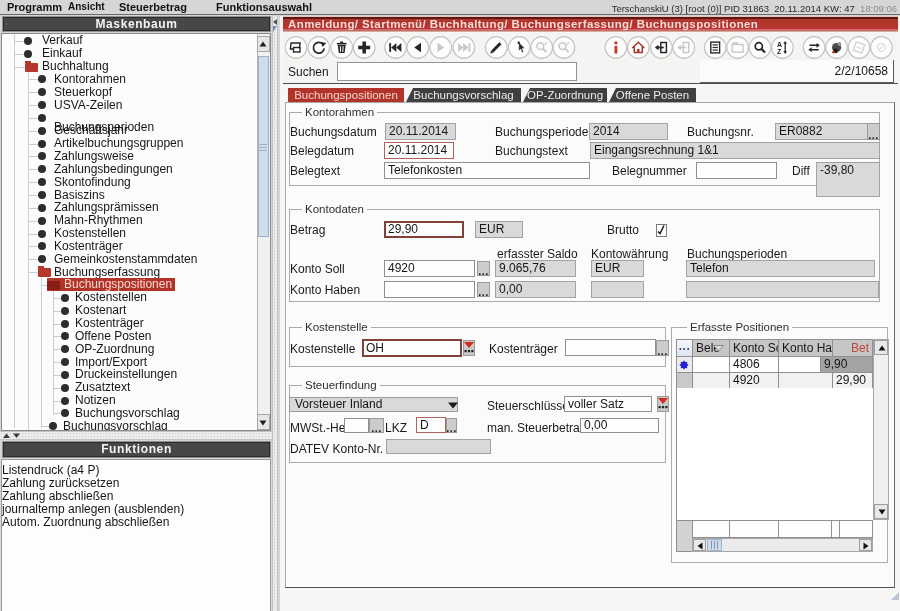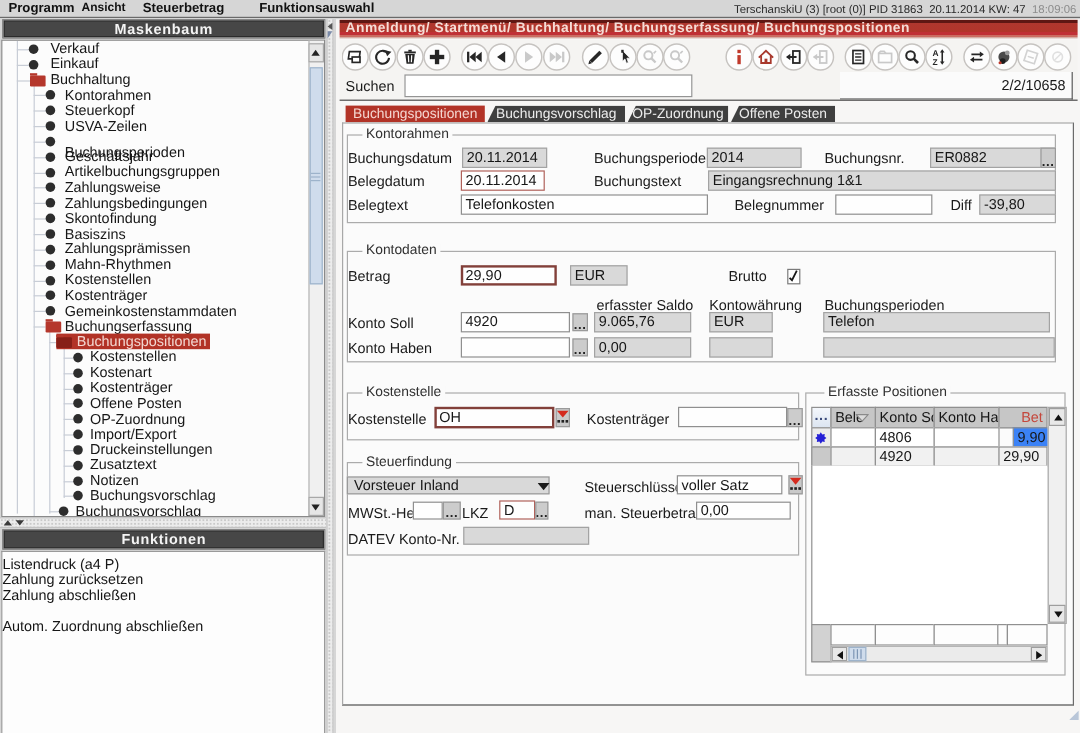--- a/index.html
+++ b/index.html
@@ -146,20 +146,21 @@
 <div class="abs" style="left:0px;top:431px;width:272px;height:9px;background:#ececec;background-image:radial-gradient(#c9c9c9 0.7px,transparent 0.8px);background-size:3px 3px;border-top:1px solid #c2c2c2;border-bottom:1px solid #c2c2c2"></div>
 <svg class="abs" style="left:3px;top:433px" width="20" height="6">
     <polygon points="3.5,0.5 7,5 0,5" fill="#3a3a3a"></polygon>
     <polygon points="10,0.5 17,0.5 13.5,5" fill="#3a3a3a"></polygon>
   </svg>
 <div class="hdrbar" style="left:2px;top:441px;width:269px;height:17px;line-height:15px">Funktionen</div>
 <div class="abs" style="left:1px;top:459px;width:270px;height:152px;background:#fdfdfd;border:1px solid #9a9a9a;border-bottom:none">
 <div class="trow" style="left:0px;top:4px">Listendruck (a4 P)</div>
 <div class="trow" style="left:0px;top:17px">Zahlung zurücksetzen</div>
 <div class="trow" style="left:0px;top:30px">Zahlung abschließen</div>
+<div class="trow" style="left:0px;top:43px">journaltemp anlegen (ausblenden)</div>
 <div class="trow" style="left:0px;top:56px">Autom. Zuordnung abschließen</div>
 </div>
 <div class="abs" style="left:272px;top:16px;width:6px;height:595px;background:#ececec;background-image:radial-gradient(#c9c9c9 0.7px,transparent 0.8px);background-size:3px 3px;border-left:1px solid #c2c2c2;border-right:1px solid #c2c2c2"></div>
 <svg class="abs" style="left:272px;top:18px" width="6" height="14">
     <polygon points="1,4 5,1 5,7" fill="#555"></polygon>
     <polygon points="1,8 5,8 1,14" fill="#7a8aa8"></polygon>
   </svg>
 <div class="abs" style="left:280px;top:16px;width:620px;height:595px;background:#f7f6f5"></div>
 <div class="abs" style="left:283px;top:16px;width:615px;height:16px;background:linear-gradient(180deg,#e7c4be 0,#e7c4be 1px,#5f1713 1px,#5f1713 3px,#b0372e 3px,#b2352b 11px,#c03036 11px,#c03036 13px,#ca6c62 13px,#ca6c62 15px,#d5aca4 15px)"></div>
 <div class="abs" style="left:288px;top:18px;font-size:11.5px;font-weight:bold;color:#f6ddd7;letter-spacing:0.4px">Anmeldung/ Startmenü/ Buchhaltung/ Buchungserfassung/ Buchungspositionen</div>
@@ -330,21 +331,21 @@
   </div>
 <div class="lbl" style="left:290px;top:144px">Belegdatum</div>
 <div class="fr1" style="left:384px;top:142px;width:70px;height:17px;line-height:15px">20.11.2014</div>
 <div class="lbl" style="left:495px;top:144px">Buchungstext</div>
 <div class="fg" style="left:590px;top:142px;width:290px;height:17px;line-height:15px">Eingangsrechnung 1&amp;1</div>
 <div class="lbl" style="left:290px;top:164px">Belegtext</div>
 <div class="fw" style="left:384px;top:162px;width:206px;height:17px;line-height:15px">Telefonkosten</div>
 <div class="lbl" style="left:612px;top:164px">Belegnummer</div>
 <div class="fw" style="left:696px;top:162px;width:81px;height:17px;line-height:15px"></div>
 <div class="lbl" style="left:792px;top:164px">Diff</div>
-<div class="fg" style="left:816px;top:162px;width:64px;height:17px;line-height:15px">-39,80</div>
+<div class="fg" style="left:816px;top:162px;width:64px;height:35px;line-height:15px">-39,80</div>
 <div class="lbl" style="left:290px;top:223px">Betrag</div>
 <div class="fr" style="left:384px;top:221px;width:80px;height:17px;line-height:13px">29,90</div>
 <div class="fg" style="left:475px;top:221px;width:48px;height:17px;line-height:15px">EUR</div>
 <div class="lbl" style="left:607px;top:223px">Brutto</div>
 <div class="abs" style="left:656px;top:224px;width:11px;height:13px;background:#fff;border:1px solid #7a7a7a"></div>
 <svg class="abs" style="left:656px;top:224px" width="10" height="11">
     <path d="M2,7.5 L4,9.5 L8,1.5" stroke="#1a1a1a" stroke-width="1.5" fill="none"></path>
   </svg>
 <div class="lbl" style="left:497px;top:247px">erfasster Saldo</div>
 <div class="lbl" style="left:591px;top:247px">Kontowährung</div>
@@ -414,21 +415,21 @@
 <div class="cell" style="left:729px;top:339px;width:50px;height:18px;background:#c6c6c6;line-height:16px">Konto Sc</div>
 <div class="cell" style="left:778px;top:339px;width:55px;height:18px;background:#c6c6c6;line-height:16px">Konto Ha</div>
 <div class="cell" style="left:832px;top:339px;width:41px;height:18px;background:#c6c6c6;line-height:16px;color:#c4473c;text-align:right;padding-right:3px">Bet</div>
 <div class="cell" style="left:676px;top:356px;width:17px;height:17px;background:#ececec;padding:0"></div>
 <svg class="abs" style="left:679px;top:360px" width="10" height="10">
     <polygon points="9.7,5.0 8.0,6.2 8.3,8.3 6.2,8.0 5.0,9.7 3.8,8.0 1.7,8.3 2.0,6.2 0.3,5.0 2.0,3.8 1.7,1.7 3.8,2.0 5.0,0.3 6.2,2.0 8.3,1.7 8.0,3.8" fill="#2520d6"></polygon>
   </svg>
 <div class="cell" style="left:692px;top:356px;width:38px;height:17px;background:#fff"></div>
 <div class="cell" style="left:729px;top:356px;width:50px;height:17px;background:#fff">4806</div>
 <div class="cell" style="left:778px;top:356px;width:55px;height:17px;background:#fff"></div>
-<div class="cell" style="left:844px;top:356px;width:41px;height:17px;background:#3b82f6">9,90</div>
+<div class="cell" style="left:820px;top:356px;width:53px;height:17px;background:#a3a3a3">9,90</div>
 <div class="cell" style="left:676px;top:372px;width:17px;height:17px;background:#c9c9c9;padding:0"></div>
 <div class="cell" style="left:692px;top:372px;width:38px;height:17px;background:#f1f1f1"></div>
 <div class="cell" style="left:729px;top:372px;width:50px;height:17px;background:#f1f1f1">4920</div>
 <div class="cell" style="left:778px;top:372px;width:55px;height:17px;background:#f1f1f1"></div>
 <div class="cell" style="left:832px;top:372px;width:41px;height:17px;background:#f1f1f1">29,90</div>
 <div class="abs" style="left:676px;top:388px;width:197px;height:132px;background:#fff;border-left:1px solid #909090"></div>
 <div class="abs" style="left:873px;top:339px;width:16px;height:181px;background:#f0f0f0;border:1px solid #a8a8a8"></div>
 <div class="abs" style="left:874px;top:340px;width:14px;height:15px;background:#e8e8e8;border:1px solid #9e9e9e"></div>
 <svg class="abs" style="left:878px;top:345px" width="8" height="6">
     <polygon points="4,0.5 7.5,5.5 0.5,5.5" fill="#111"></polygon>

